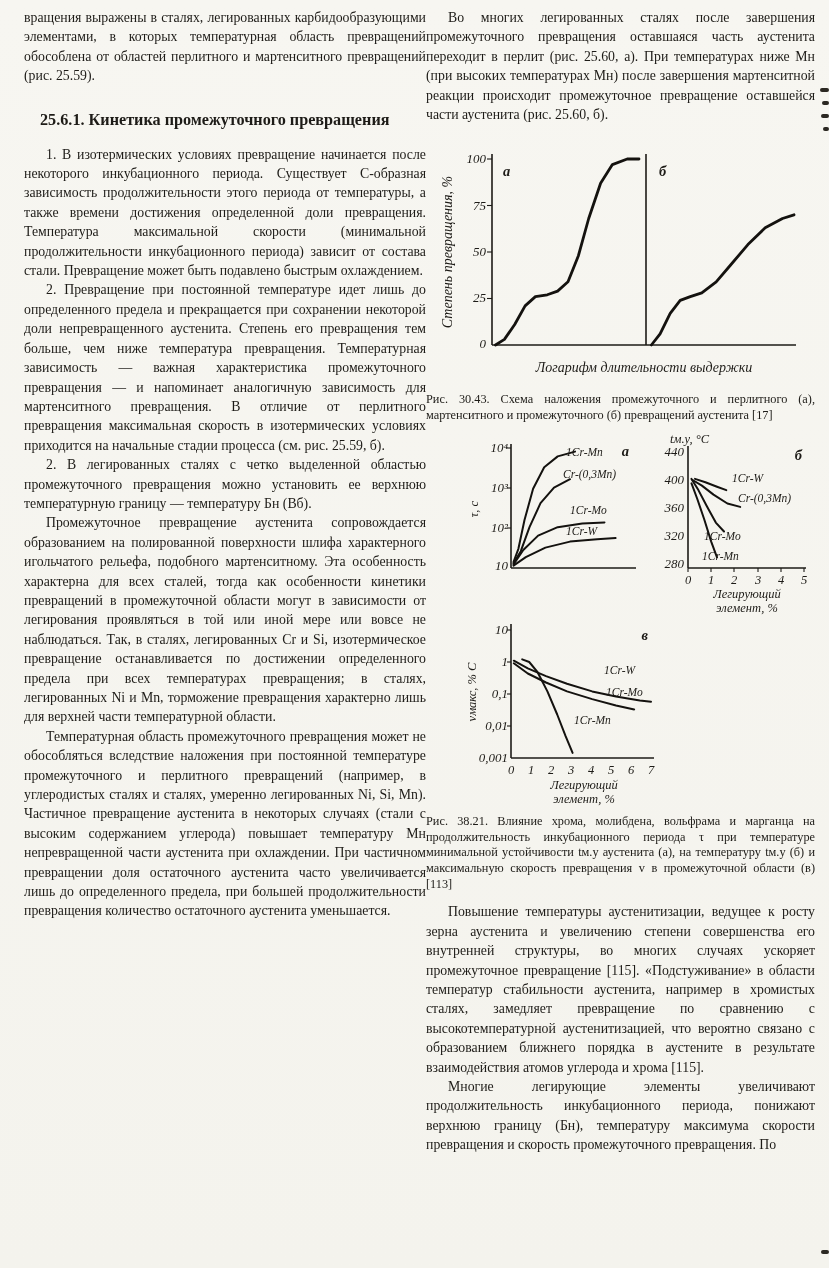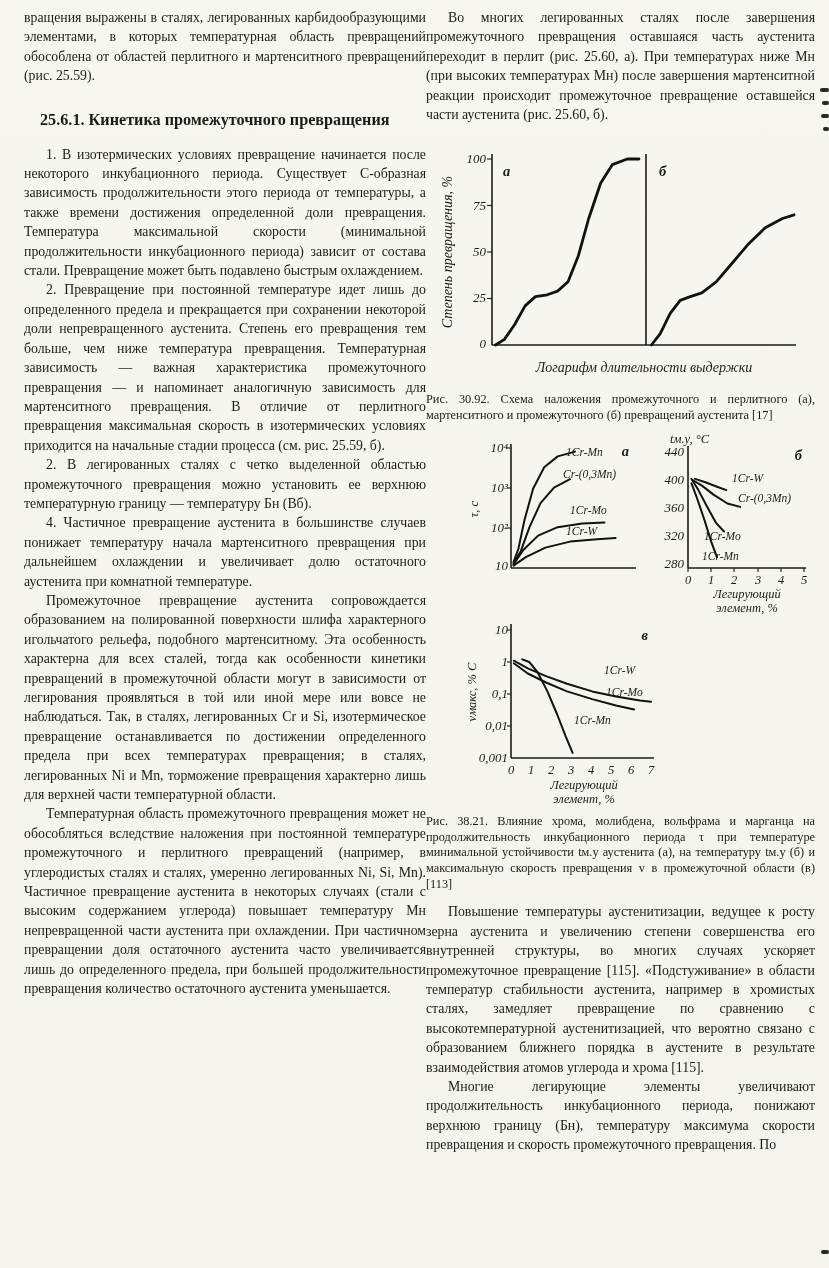--- a/index.html
+++ b/index.html
@@ -60,21 +60,20 @@
 <body>
 
 <div class="page">
 
   <div class="col col-left">
     <p class="body no-indent">вращения выражены в сталях, легированных карбидообразующими элементами, в которых температурная область превращений обособлена от областей перлитного и мартенситного превращений (рис. 25.59).</p>
     <h2 class="section-heading">25.6.1. Кинетика промежуточного превращения</h2>
     <p class="body">1. В изотермических условиях превращение начинается после некоторого инкубационного периода. Существует С-образная зависимость продолжительности этого периода от температуры, а также времени достижения определенной доли превращения. Температура максимальной скорости (минимальной продолжительности инкубационного периода) зависит от состава стали. Превращение может быть подавлено быстрым охлаждением.</p>
     <p class="body">2. Превращение при постоянной температуре идет лишь до определенного предела и прекращается при сохранении некоторой доли непревращенного аустенита. Степень его превращения тем больше, чем ниже температура превращения. Температурная зависимость — важная характеристика промежуточного превращения — и напоминает аналогичную зависимость для мартенситного превращения. В отличие от перлитного превращения максимальная скорость в изотермических условиях приходится на начальные стадии процесса (см. рис. 25.59, б).</p>
     <p class="body">2. В легированных сталях с четко выделенной областью промежуточного превращения можно установить ее верхнюю температурную границу — температуру Бн (Вб).</p>
-    <p class="body">4. Частичное превращение аустенита в большинстве случаев понижает температуру начала мартенситного превращения при дальнейшем охлаждении и увеличивает долю остаточного аустенита при комнатной температуре.</p>
     <p class="body">Промежуточное превращение аустенита сопровождается образованием на полированной поверхности шлифа характерного игольчатого рельефа, подобного мартенситному. Эта особенность характерна для всех сталей, тогда как особенности кинетики превращений в промежуточной области могут в зависимости от легирования проявляться в той или иной мере или вовсе не наблюдаться. Так, в сталях, легированных Cr и Si, изотермическое превращение останавливается по достижении определенного предела при всех температурах превращения; в сталях, легированных Ni и Mn, торможение превращения характерно лишь для верхней части температурной области.</p>
     <p class="body">Температурная область промежуточного превращения может не обособляться вследствие наложения при постоянной температуре промежуточного и перлитного превращений (например, в углеродистых сталях и сталях, умеренно легированных Ni, Si, Mn). Частичное превращение аустенита в некоторых случаях (стали с высоким содержанием углерода) повышает температуру Мн непревращенной части аустенита при охлаждении. При частичном превращении доля остаточного аустенита часто увеличивается лишь до определенного предела, при большей продолжительности превращения количество остаточного аустенита уменьшается.</p>
   </div>
 
   <div class="col col-right">
     <p class="body">Во многих легированных сталях после завершения промежуточного превращения оставшаяся часть аустенита переходит в перлит (рис. 25.60, а). При температурах ниже Мн (при высоких температурах Мн) после завершения мартенситной реакции происходит промежуточное превращение оставшейся части аустенита (рис. 25.60, б).</p>
 
     <figure class="fig fig60">
       <svg width="360" height="248" viewBox="0 0 360 248">
         <text class="axis-label" transform="translate(12,116) rotate(-90)" text-anchor="middle">Степень превращения, %</text>
@@ -96,21 +95,21 @@
 
         <text class="panel-label" x="63" y="40">а</text>
         <text class="panel-label" x="219" y="40">б</text>
 
         <polyline class="curve" points="55.5,209.0 64.4,203.4 74.7,188.5 85.1,169.9 95.4,160.6 107.3,158.8 117.6,155.1 128.0,145.8 138.4,119.7 148.7,82.5 160.6,47.2 172.4,28.6 187.2,23.0 199.0,23.0"></polyline>
         <polyline class="curve" points="211.4,209.0 220.1,197.8 230.2,177.4 240.2,164.4 250.3,160.6 261.8,156.9 276.2,145.8 290.6,129.0 307.9,108.6 325.2,91.8 342.5,82.5 354.0,78.8"></polyline>
 
         <text class="axis-label" x="204" y="236" text-anchor="middle">Логарифм длительности выдержки</text>
       </svg>
     </figure>
-    <p class="caption">Рис. 30.92. Схема наложения промежуточного и перлитного (а), мартенситного и промежуточного (б) превращений аустенита [17]</p>
+    <p class="caption">Рис. 30.43. Схема наложения промежуточного и перлитного (а), мартенситного и промежуточного (б) превращений аустенита [17]</p>
 
     <figure class="fig fig61">
       <svg width="345" height="372" viewBox="0 0 345 372">
 
         <g>
           <text class="axis-label-sm" transform="translate(12,75) rotate(-90)" text-anchor="middle">τ, с</text>
           <text class="tick" x="42" y="18" text-anchor="end">10⁴</text>
           <text class="tick" x="42" y="58" text-anchor="end">10³</text>
           <text class="tick" x="42" y="98" text-anchor="end">10²</text>
           <text class="tick" x="42" y="136" text-anchor="end">10</text>

